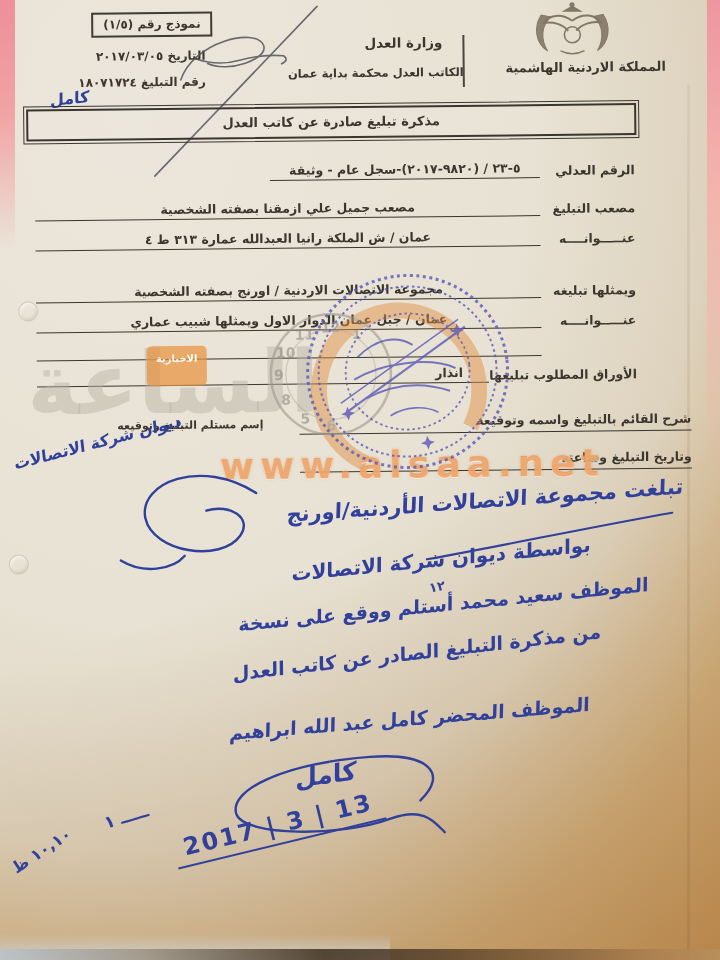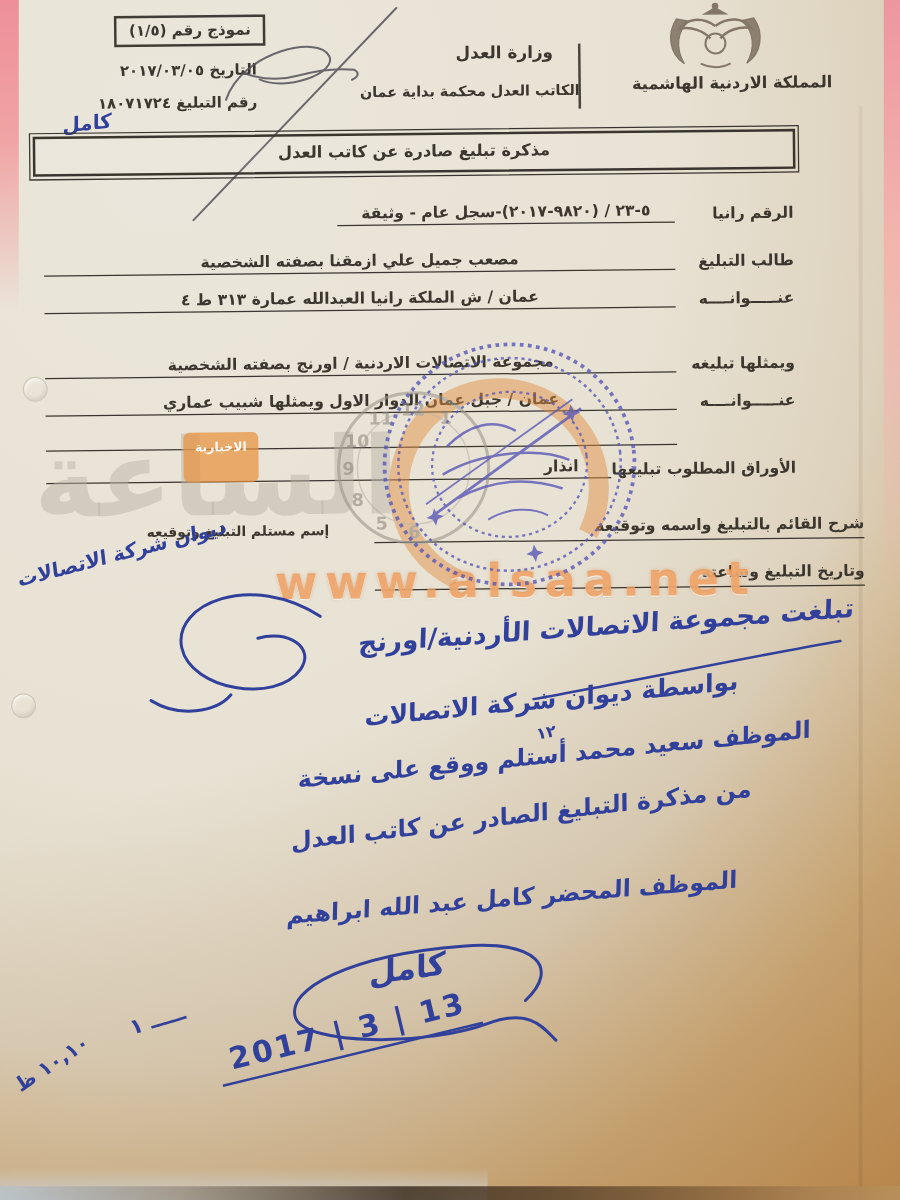--- a/index.html
+++ b/index.html
@@ -115,26 +115,26 @@
         <path d="M18,174 L182,6"></path>
         <path d="M45,78 C58,40 120,26 128,44 C134,58 92,72 72,62"></path>
         <path d="M60,57 q22,8 44,2 t44,-4 q6,4 -2,8"></path>
       </g>
     </svg>
 
     <div class="abs title-box">مذكرة تبليغ صادرة عن كاتب العدل</div>
 
     <div class="abs fields">
       <div class="frow">
-        <span class="flabel">الرقم رانيا</span>
+        <span class="flabel">الرقم العدلي</span>
         <span class="fvalue">٥-٢٣ / (٩٨٢٠-٢٠١٧)-سجل عام - وثيقة</span>
         <span class="fspacer"></span>
       </div>
       <div class="frow" style="margin-top:14px;">
-        <span class="flabel">طالب التبليغ</span>
+        <span class="flabel">مصعب التبليغ</span>
         <span class="fvalue">مصعب جميل علي ازمقنا بصفته الشخصية</span>
       </div>
       <div class="frow" style="margin-top:6px;">
         <span class="flabel">عنـــــوانــــه</span>
         <span class="fvalue">عمان / ش الملكة رانيا العبدالله عمارة ٣١٣ ط ٤</span>
       </div>
       <div class="frow" style="margin-top:28px;">
         <span class="flabel">ويمثلها تبليغه</span>
         <span class="fvalue">مجموعة الاتصالات الاردنية / اورنج بصفته الشخصية</span>
       </div>

